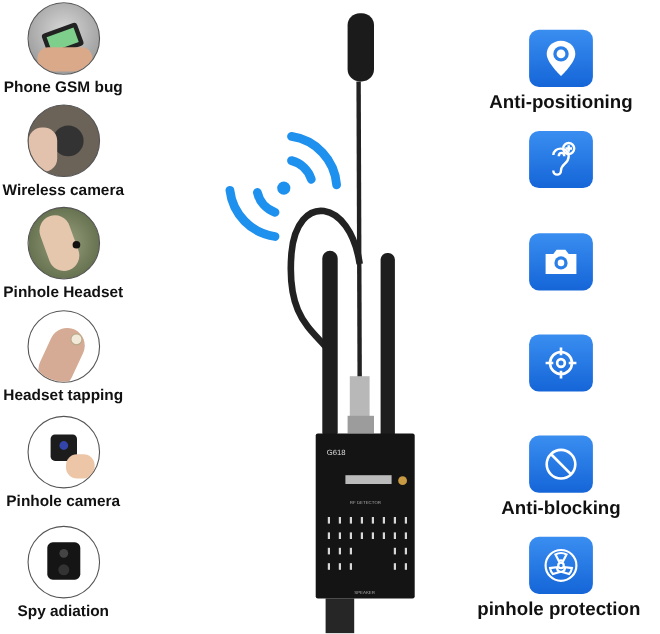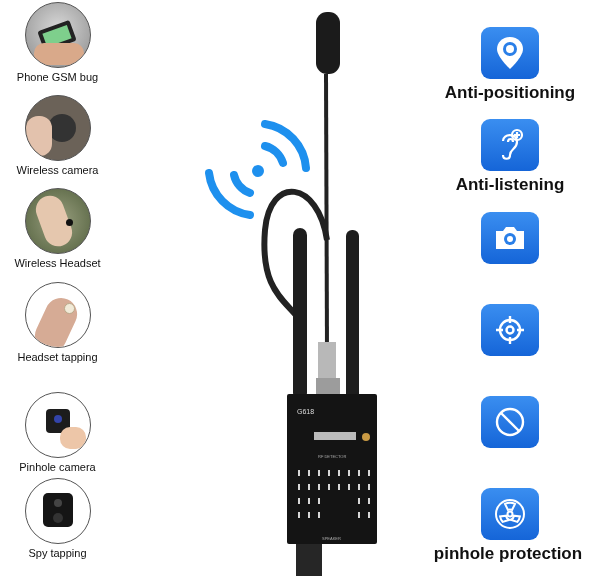--- a/index.html
+++ b/index.html
@@ -1,19 +1,19 @@
 <!DOCTYPE html>
 <html><head>
 <meta charset="utf-8">
 <style>
   html, body { margin:0; padding:0; background:#ffffff; }
   body { width:600px; height:576px; position:relative; overflow:hidden; font-family:"Liberation Sans", sans-serif; }
   .left-item { position:absolute; left:0; width:115px; text-align:center; }
   .thumb { width:64px; height:64px; border-radius:50%; border:1.5px solid #555; margin:0 auto; position:relative; overflow:hidden; background:#eee; }
-  .left-label { font-weight:normal; font-size:11px; color:#111; margin-top:3px; white-space:nowrap; }
+  .left-label { font-weight:bold; font-size:14px; color:#111; margin-top:3px; white-space:nowrap; }
   .right-item { position:absolute; left:420px; width:180px; text-align:center; }
   .ricon { width:58px; height:52px; border-radius:9px; margin:0 auto; background:linear-gradient(#3a8ef0,#1565d8); display:flex; align-items:center; justify-content:center; }
   .right-label { font-weight:bold; font-size:17px; color:#111; margin-top:4px; white-space:nowrap; }
   .device { position:absolute; left:0; top:0; width:600px; height:576px; }
 </style>
 </head>
 <body>
 
 <div class="left-item" style="top:2px">
   <div class="thumb" style="background:radial-gradient(circle at 50% 40%,#d8d8d8,#8a8a8a)">
@@ -29,46 +29,46 @@
     <div style="position:absolute;left:22px;top:18px;width:28px;height:28px;background:#333;border-radius:50%;"></div>
     <div style="position:absolute;left:0;top:20px;width:26px;height:40px;background:#e3c2ad;border-radius:12px;"></div>
   </div>
   <div class="left-label">Wireless camera</div>
 </div>
 <div class="left-item" style="top:188px">
   <div class="thumb" style="background:radial-gradient(circle,#9aa080,#52603d)">
     <div style="position:absolute;left:14px;top:6px;width:28px;height:52px;background:#e5c7ae;border-radius:14px;transform:rotate(-20deg);"></div>
     <div style="position:absolute;left:40px;top:30px;width:7px;height:7px;background:#111;border-radius:50%;"></div>
   </div>
-  <div class="left-label">Wireless Headset</div>
+  <div class="left-label">Pinhole Headset</div>
 </div>
 <div class="left-item" style="top:282px">
   <div class="thumb" style="background:#fff">
     <div style="position:absolute;left:14px;top:14px;width:32px;height:56px;background:#d6ab95;border-radius:16px;transform:rotate(25deg);"></div>
     <div style="position:absolute;left:38px;top:20px;width:9px;height:9px;background:#f1ead8;border-radius:50%;border:1px solid #b9a98a;"></div>
   </div>
   <div class="left-label">Headset tapping</div>
 </div>
-<div class="left-item" style="top:392px">
+<div class="left-item" style="top:378px">
   <div class="thumb" style="background:#fff">
     <div style="position:absolute;left:20px;top:16px;width:24px;height:24px;background:#1c1c1c;border-radius:4px;">
         <div style="margin:6px auto;width:8px;height:8px;background:#3344aa;border-radius:50%;"></div>
       </div>
     <div style="position:absolute;left:34px;top:34px;width:26px;height:22px;background:#edc6a8;border-radius:10px;"></div>
   </div>
   <div class="left-label">Pinhole camera</div>
 </div>
 <div class="left-item" style="top:478px">
   <div class="thumb" style="background:#fff">
     <div style="position:absolute;left:17px;top:14px;width:30px;height:34px;background:#151515;border-radius:5px;">
       <div style="margin:6px auto 0;width:8px;height:8px;background:#444;border-radius:50%;"></div>
       <div style="margin:6px auto 0;width:10px;height:10px;background:#333;border-radius:50%;"></div>
     </div>
   </div>
-  <div class="left-label">Spy tapping</div>
+  <div class="left-label">Spy adiation</div>
 </div>
 
 <svg class="device" viewBox="0 0 600 576">
 
   <g fill="none" stroke="#1e90ee" stroke-linecap="round">
     <circle cx="258" cy="171" r="6" fill="#1e90ee" stroke="none"></circle>
     <path d="M 234 175 A 25 25 0 0 0 250 193" stroke-width="8"></path>
     <path d="M 209 173 A 48 48 0 0 0 250 215" stroke-width="8"></path>
     <path d="M 265 146 A 25 25 0 0 1 283 163" stroke-width="8"></path>
     <path d="M 265 124 A 48 48 0 0 1 306 168" stroke-width="8"></path>
@@ -133,21 +133,20 @@
 </div>
 <div class="right-item" style="top:119px">
   <div class="ricon">
     <svg width="30" height="36" viewBox="0 0 30 36" fill="none" stroke="#fff" stroke-width="2.2">
         <path d="M8 14 C8 6 22 6 22 15 C22 22 15 22 15 28 C15 33 8 33 8 28"></path>
         <path d="M13 15 C13 11 18 11 18 15"></path>
         <circle cx="22" cy="8" r="5"></circle>
         <path d="M22 5v6M19 8h6"></path>
       </svg>
   </div>
-  <div class="right-label">Anti-listening</div>
 </div>
 <div class="right-item" style="top:212px">
   <div class="ricon">
     <svg width="36" height="28" viewBox="0 0 36 28">
         <path d="M4 7h7l3-4h8l3 4h7v18H4z" fill="#fff"></path>
         <circle cx="18" cy="15" r="6" fill="#2a7fe8"></circle>
         <circle cx="18" cy="15" r="3" fill="#fff"></circle>
       </svg>
   </div>
 </div>
@@ -160,20 +159,21 @@
       </svg>
   </div>
 </div>
 <div class="right-item" style="top:396px">
   <div class="ricon">
     <svg width="34" height="34" viewBox="0 0 34 34" fill="none" stroke="#fff" stroke-width="2.4">
         <circle cx="17" cy="17" r="13"></circle>
         <path d="M8 8l18 18"></path>
       </svg>
   </div>
+  <div class="right-label">Anti-blocking</div>
 </div>
 <div class="right-item" style="top:488px">
   <div class="ricon">
     <svg width="36" height="36" viewBox="0 0 36 36" fill="none" stroke="#fff" stroke-width="2">
         <circle cx="18" cy="18" r="14"></circle>
         <circle cx="18" cy="18" r="2.5"></circle>
         <path d="M13 8 a11 11 0 0 1 10 0 l-3 6 a4 4 0 0 0 -4 0z"></path>
         <path d="M8 22 a11 11 0 0 1 0 -6 l6 2 a4 4 0 0 0 1 5z" transform="rotate(-25 18 18)"></path>
         <path d="M28 22 a11 11 0 0 0 0 -6 l-6 2 a4 4 0 0 1 -1 5z" transform="rotate(25 18 18)"></path>
       </svg>

